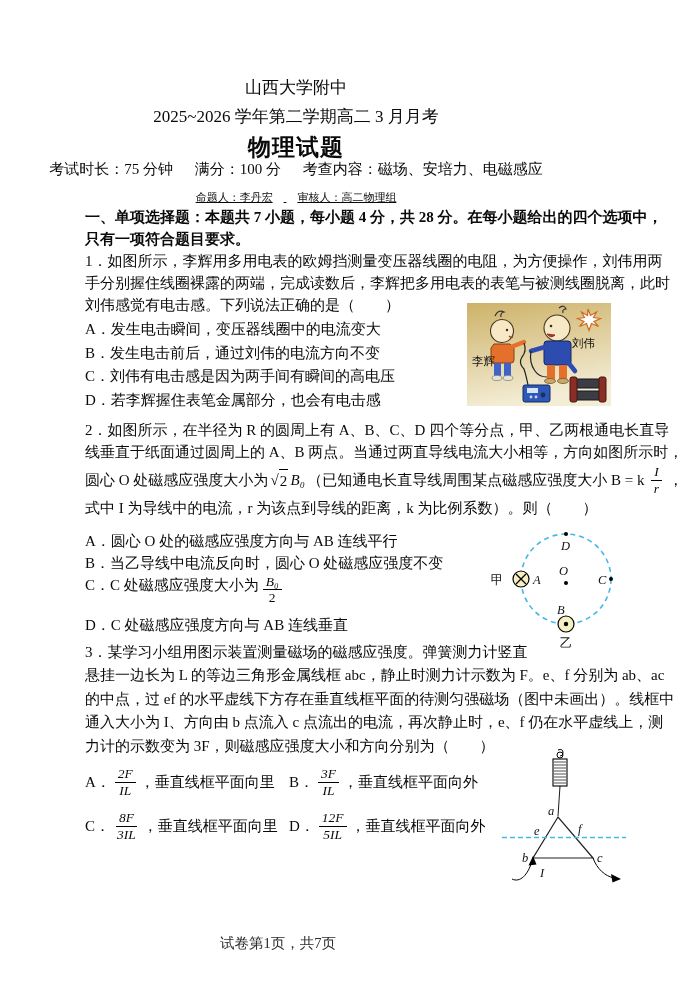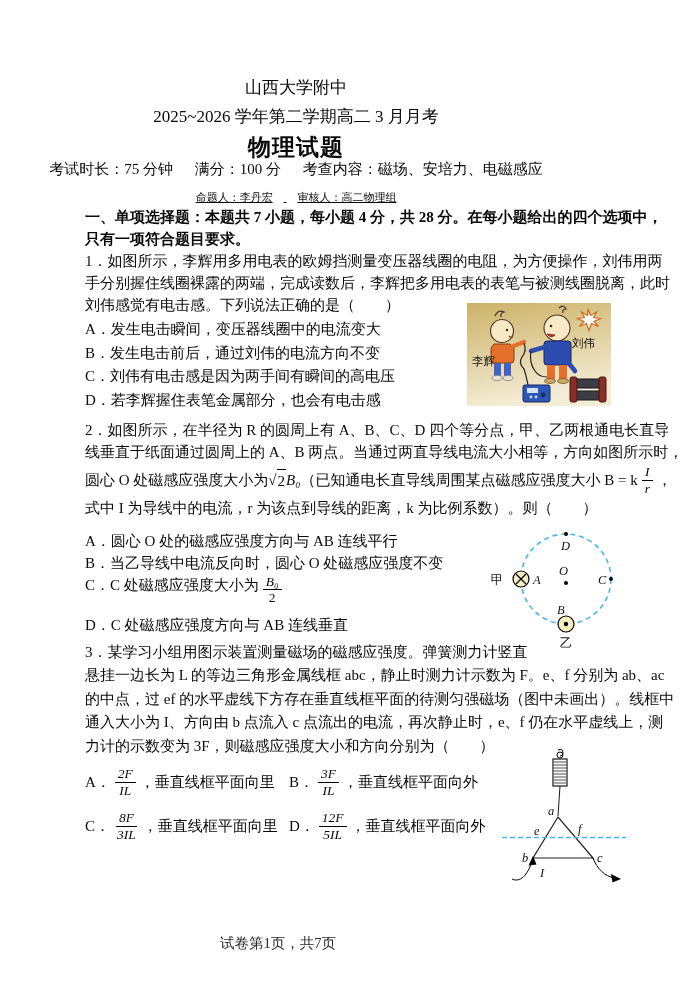--- a/index.html
+++ b/index.html
@@ -14,21 +14,21 @@
   .info2{top:190px;font-size:11px;text-decoration:underline;}
   .info2 span{margin:0 11px;white-space:pre;}
   .block{position:absolute;left:85px;font-size:15px;line-height:22px;white-space:nowrap;}
   .sec{top:206px;width:545px;font-weight:bold;font-size:15px;line-height:22px;}
   .q1stem{top:250px;}
   .q1opts{top:318px;line-height:23.7px;}
   .q2stem{top:419px;}
   .q2opts{top:530px;}
   .q3stem{top:641px;line-height:23.4px;}
   .line{white-space:nowrap;}
-  .mathline{display:flex;align-items:center;height:34px;}
+  .mathline{display:flex;align-items:center;height:34px;justify-content:space-between;}
   .mathline-c{display:flex;align-items:flex-start;height:40px;}
   .mathline span{white-space:pre;}
   .frac{display:inline-flex;flex-direction:column;align-items:center;margin:0 4px;
         font-size:13.5px;line-height:1.12;font-style:italic;}
   .frac .fn{padding:0 3px;border-bottom:1.2px solid #000;}
   .frac .fd{padding:0 3px;}
   .sqrt{display:inline-flex;align-items:flex-start;}
   .sqrt-sign{font-style:normal;}
   .sqrt-arg{border-top:1.1px solid #000;padding:0 1px;}
   .vr{font-style:italic;}

